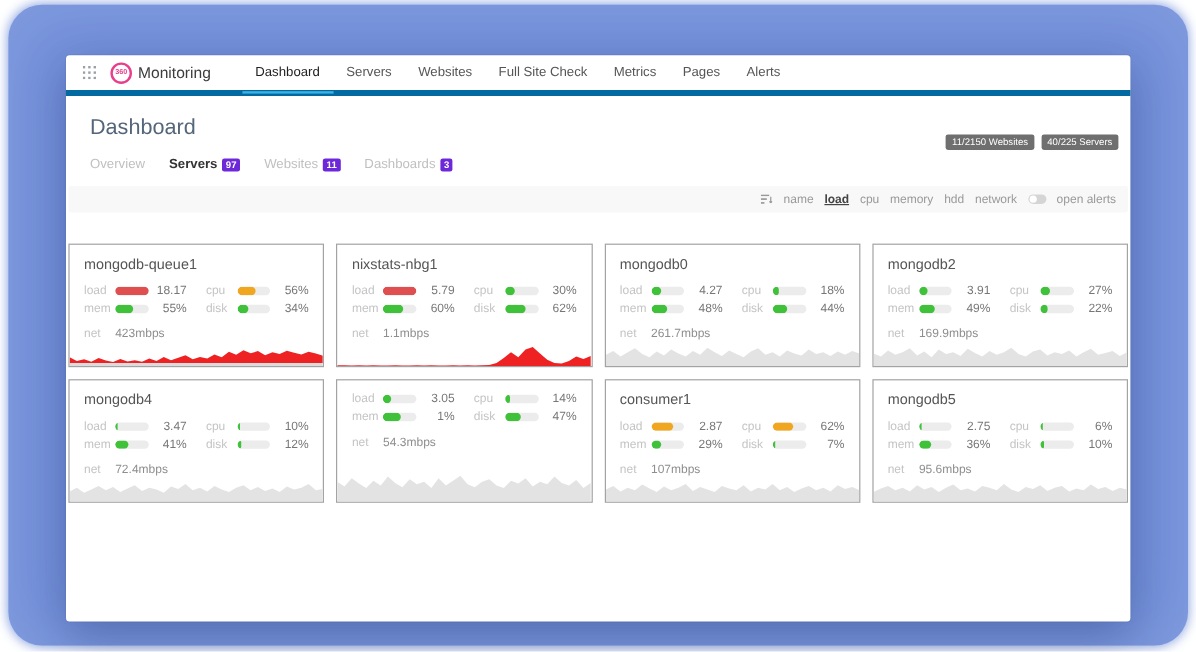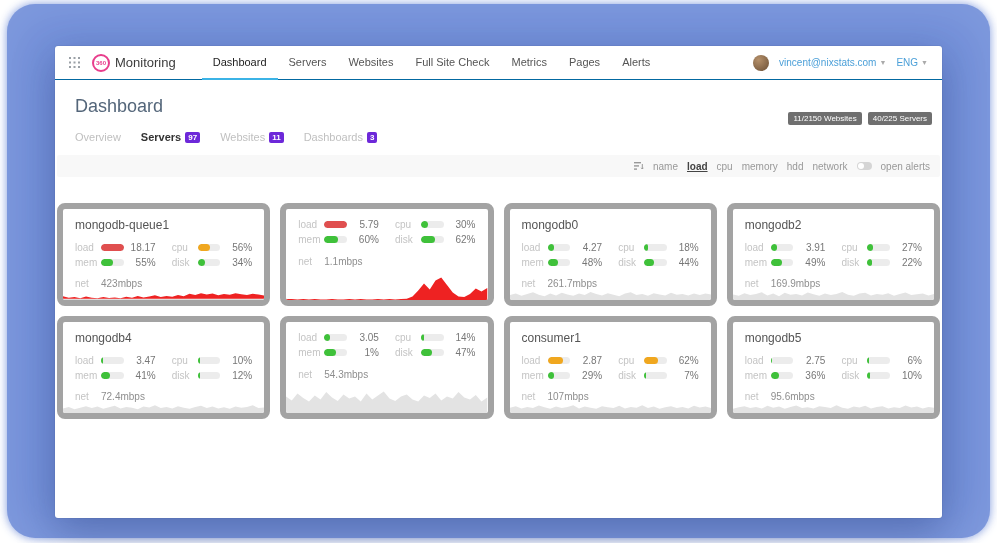--- a/index.html
+++ b/index.html
@@ -12,21 +12,21 @@
     background:#7390da; border-radius:28px;
     box-shadow:0 0 10px rgba(115,144,218,.9), inset 0 0 60px rgba(255,255,255,.12); }
 
   
   .window { position:absolute; left:55px; top:46px; width:887px; height:472px;
     background:#fff; border-radius:3px;
     box-shadow:0 12px 40px rgba(20,40,100,.35), 0 0 0 1px rgba(0,0,0,.04);
     display:flex; flex-direction:column; }
 
   
-  .navbar { height:34px; border-bottom:1px solid #0369a1; display:flex; align-items:center;
+  .navbar { height:34px; border-bottom:5px solid #0369a1; display:flex; align-items:center;
     padding:0 14px; flex-shrink:0; }
   .grid-icon { display:inline-flex; cursor:pointer; margin-right:12px; }
   .brand { display:flex; align-items:center; gap:5px; cursor:pointer; margin-right:26px; }
   .logo-ring { width:18px; height:18px; border:2px solid #e83e8c; border-radius:50%;
     color:#e83e8c; font-size:6px; font-weight:bold; display:flex; align-items:center; justify-content:center; }
   .brand-name { font-size:13px; color:#3c3c3c; }
   .nav-items { display:flex; height:34px; }
   .nav-item { font-size:11px; color:#555; padding:0 11px; line-height:32px; cursor:pointer;
     border-bottom:2px solid transparent; text-decoration:none; white-space:nowrap; }
   .nav-item.active { color:#222; border-bottom-color:#3bb3e6; }
@@ -57,21 +57,21 @@
   .sort-opt { color:#999; text-decoration:none; cursor:pointer; }
   .sort-opt.active { color:#444; font-weight:bold; text-decoration:underline; }
   .sort-icon { display:inline-flex; }
   .toggle-icon { width:15px; height:8px; background:#d5d5d5; border-radius:4px;
     position:relative; display:inline-block; cursor:pointer; }
   .toggle-icon::after { content:""; position:absolute; left:1px; top:1px; width:6px; height:6px;
     background:#fff; border-radius:50%; }
 
   
   .cards-grid { display:grid; grid-template-columns:repeat(4,1fr); gap:10px; margin:26px 2px 0; }
-  .card { background:#fff; border:6px solid #a3a3a3; border-radius:8px; height:103px;
+  .card { background:#fff; border:1px solid #a3a3a3; border-radius:0; height:103px;
     display:flex; flex-direction:column; padding:9px 12px 0; cursor:pointer; overflow:hidden; }
   .card-title { font-size:12px; color:#555; margin-bottom:9px; }
   .metrics { display:grid; grid-template-columns:1fr 1fr; column-gap:16px; row-gap:3px; }
   .metric { display:flex; align-items:center; height:12px; }
   .mlabel { width:26px; font-size:10px; color:#c4c4c4; flex-shrink:0; }
   .bar { flex:1; height:7px; background:#ececec; border-radius:3.5px; overflow:hidden; }
   .fill { display:block; height:100%; border-radius:3.5px; }
   .mval { width:32px; text-align:right; font-size:10px; color:#777; flex-shrink:0; }
   .net-row { display:flex; align-items:center; height:12px; margin-top:10px; }
   .netval { font-size:10px; color:#8e8e8e; }
@@ -107,31 +107,20 @@
       </span>
       <nav class="nav-items">
         <a class="nav-item active">Dashboard</a>
         <a class="nav-item">Servers</a>
         <a class="nav-item">Websites</a>
         <a class="nav-item">Full Site Check</a>
         <a class="nav-item">Metrics</a>
         <a class="nav-item">Pages</a>
         <a class="nav-item">Alerts</a>
       </nav>
-      <div class="nav-right">
-        <span class="avatar"></span>
-        <a class="email">
-          <span>vincent@nixstats.com</span>
-          <span class="caret">▼</span>
-        </a>
-        <a class="lang">
-          <span>ENG</span>
-          <span class="caret">▼</span>
-        </a>
-      </div>
     </div>
 
     <div class="page-header">
       <h1 class="page-title">Dashboard</h1>
       <div class="header-badges">
         <span class="hbadge">11/2150 Websites</span>
         <span class="hbadge">40/225 Servers</span>
       </div>
     </div>
 
@@ -211,20 +200,21 @@
       <span class="mlabel">net</span>
       <span class="netval">423mbps</span>
     </div>
     <svg class="spark" viewBox="0 0 100 30" preserveAspectRatio="none">
             <rect x="0" y="26.5" width="100" height="3.5" fill="#dcdcdc"></rect>
             <polygon points="0,26.5 0.00,19.64 2.86,24.05 5.71,22.09 8.57,25.03 11.43,20.38 14.29,23.56 17.14,25.27 20.00,21.60 22.86,24.54 25.71,23.07 28.57,25.03 31.43,21.11 34.29,24.05 37.14,19.15 40.00,23.07 42.86,20.13 45.71,17.19 48.57,22.09 51.43,19.15 54.29,21.11 57.14,16.21 60.00,19.64 62.86,13.03 65.71,16.70 68.57,11.31 71.43,14.74 74.29,12.29 77.14,17.19 80.00,13.76 82.86,15.72 85.71,11.80 88.57,14.25 91.43,16.21 94.29,13.03 97.14,15.23 100.00,17.93 100,26.5" fill="#ee2222"></polygon>
           </svg>
   </div>
 
   <div class="card">
+    <div class="card-title">nixstats-nbg1</div>
     <div class="metrics">
       <div class="metric">
         <span class="mlabel">load</span>
         <span class="bar">
                 <span class="fill" style="width: 100%; background: rgb(224, 79, 79);"></span>
               </span>
         <span class="mval">5.79</span>
       </div>
       <div class="metric">
         <span class="mlabel">cpu</span>

